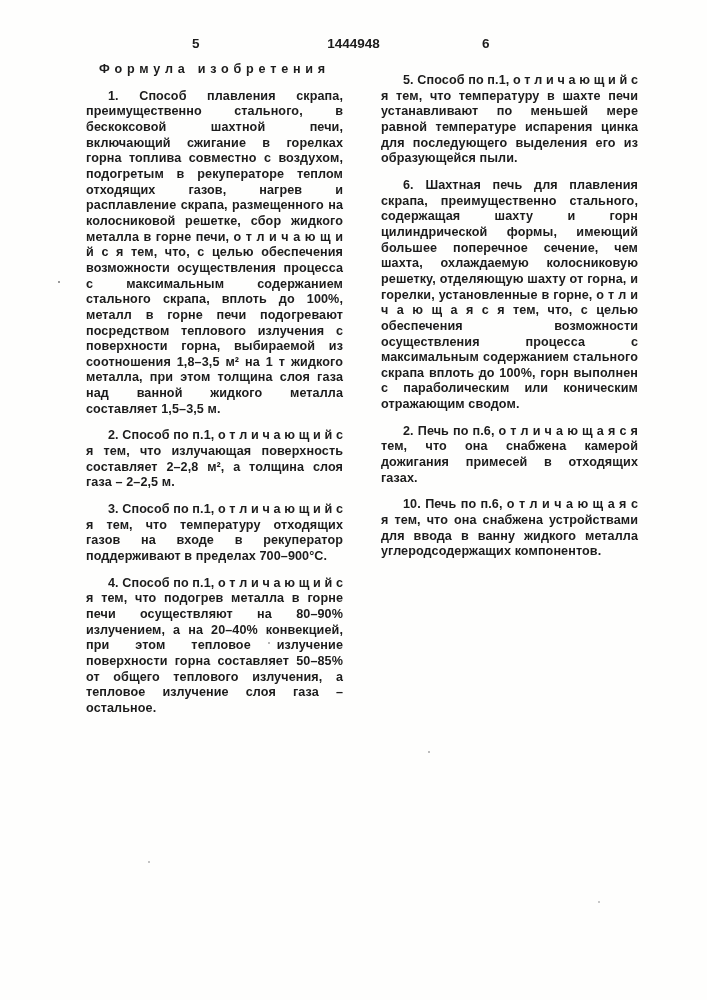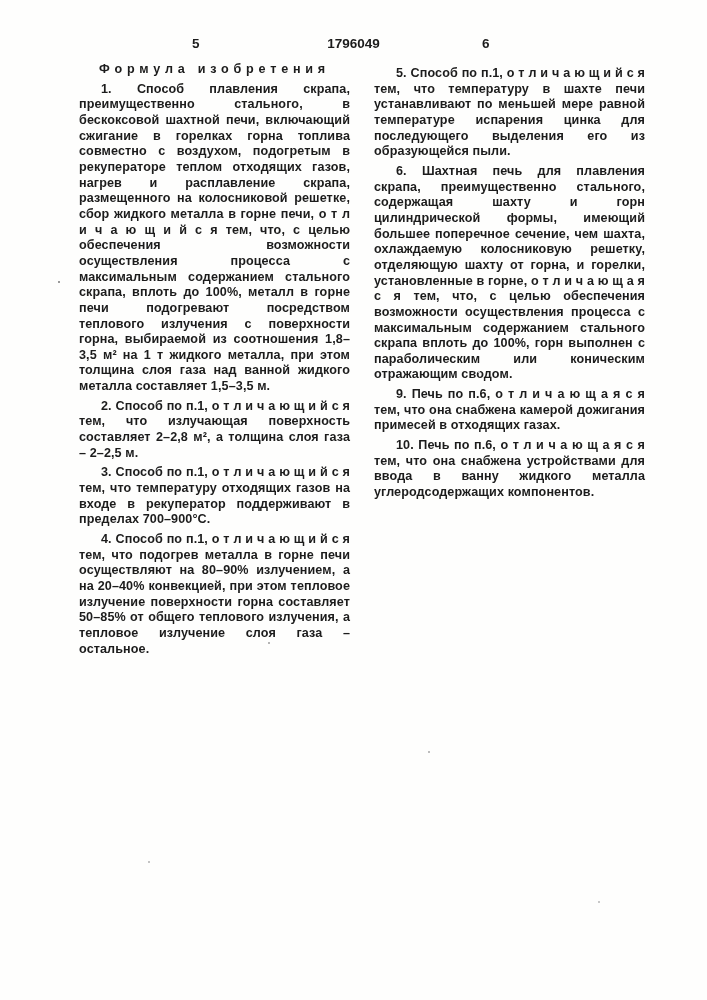--- a/index.html
+++ b/index.html
@@ -59,48 +59,48 @@
     letter-spacing: 0.1px;
   }
   .claims-heading {
     text-align: center;
     text-indent: 0;
     letter-spacing: 0.38em;
     margin: 0;
     white-space: nowrap;
   }
   .para {
-    margin: 4px;
+    margin: 11px;
     text-indent: 22px;
   }
 </style>
 </head>
 <body>
 
 <div class="page">
 
   <div class="header">
     <span class="hdr-num hdr-page-left">5</span>
-    <span class="hdr-num hdr-patent">1796049</span>
+    <span class="hdr-num hdr-patent">1444948</span>
     <span class="hdr-num hdr-page-right">6</span>
   </div>
 
   <div class="columns">
     <div class="col">
       <p class="claims-heading">Формула изобретения</p>
       <div>
           <p class="para">1. Способ плавления скрапа, преимущественно стального, в бескоксовой шахтной печи, включающий сжигание в горелках горна топлива совместно с воздухом, подогретым в рекуператоре теплом отходящих газов, нагрев и расплавление скрапа, размещенного на колосниковой решетке, сбор жидкого металла в горне печи, о т л и ч а ю щ и й с я тем, что, с целью обеспечения возможности осуществления процесса с максимальным содержанием стального скрапа, вплоть до 100%, металл в горне печи подогревают посредством теплового излучения с поверхности горна, выбираемой из соотношения 1,8–3,5 м² на 1 т жидкого металла, при этом толщина слоя газа над ванной жидкого металла составляет 1,5–3,5 м.</p>
           <p class="para">2. Способ по п.1, о т л и ч а ю щ и й с я тем, что излучающая поверхность составляет 2–2,8 м², а толщина слоя газа – 2–2,5 м.</p>
           <p class="para">3. Способ по п.1, о т л и ч а ю щ и й с я тем, что температуру отходящих газов на входе в рекуператор поддерживают в пределах 700–900°С.</p>
           <p class="para">4. Способ по п.1, о т л и ч а ю щ и й с я тем, что подогрев металла в горне печи осуществляют на 80–90% излучением, а на 20–40% конвекцией, при этом тепловое излучение поверхности горна составляет 50–85% от общего теплового излучения, а тепловое излучение слоя газа – остальное.</p>
         </div>
     </div>
     <div class="col">
       <div>
           <p class="para">5. Способ по п.1, о т л и ч а ю щ и й с я тем, что температуру в шахте печи устанавливают по меньшей мере равной температуре испарения цинка для последующего выделения его из образующейся пыли.</p>
           <p class="para">6. Шахтная печь для плавления скрапа, преимущественно стального, содержащая шахту и горн цилиндрической формы, имеющий большее поперечное сечение, чем шахта, охлаждаемую колосниковую решетку, отделяющую шахту от горна, и горелки, установленные в горне, о т л и ч а ю щ а я с я тем, что, с целью обеспечения возможности осуществления процесса с максимальным содержанием стального скрапа вплоть до 100%, горн выполнен с параболическим или коническим отражающим сводом.</p>
-          <p class="para">9. Печь по п.6, о т л и ч а ю щ а я с я тем, что она снабжена камерой дожигания примесей в отходящих газах.</p>
+          <p class="para">2. Печь по п.6, о т л и ч а ю щ а я с я тем, что она снабжена камерой дожигания примесей в отходящих газах.</p>
           <p class="para">10. Печь по п.6, о т л и ч а ю щ а я с я тем, что она снабжена устройствами для ввода в ванну жидкого металла углеродсодержащих компонентов.</p>
         </div>
     </div>
   </div>
 
 </div>
 
 </body></html>

